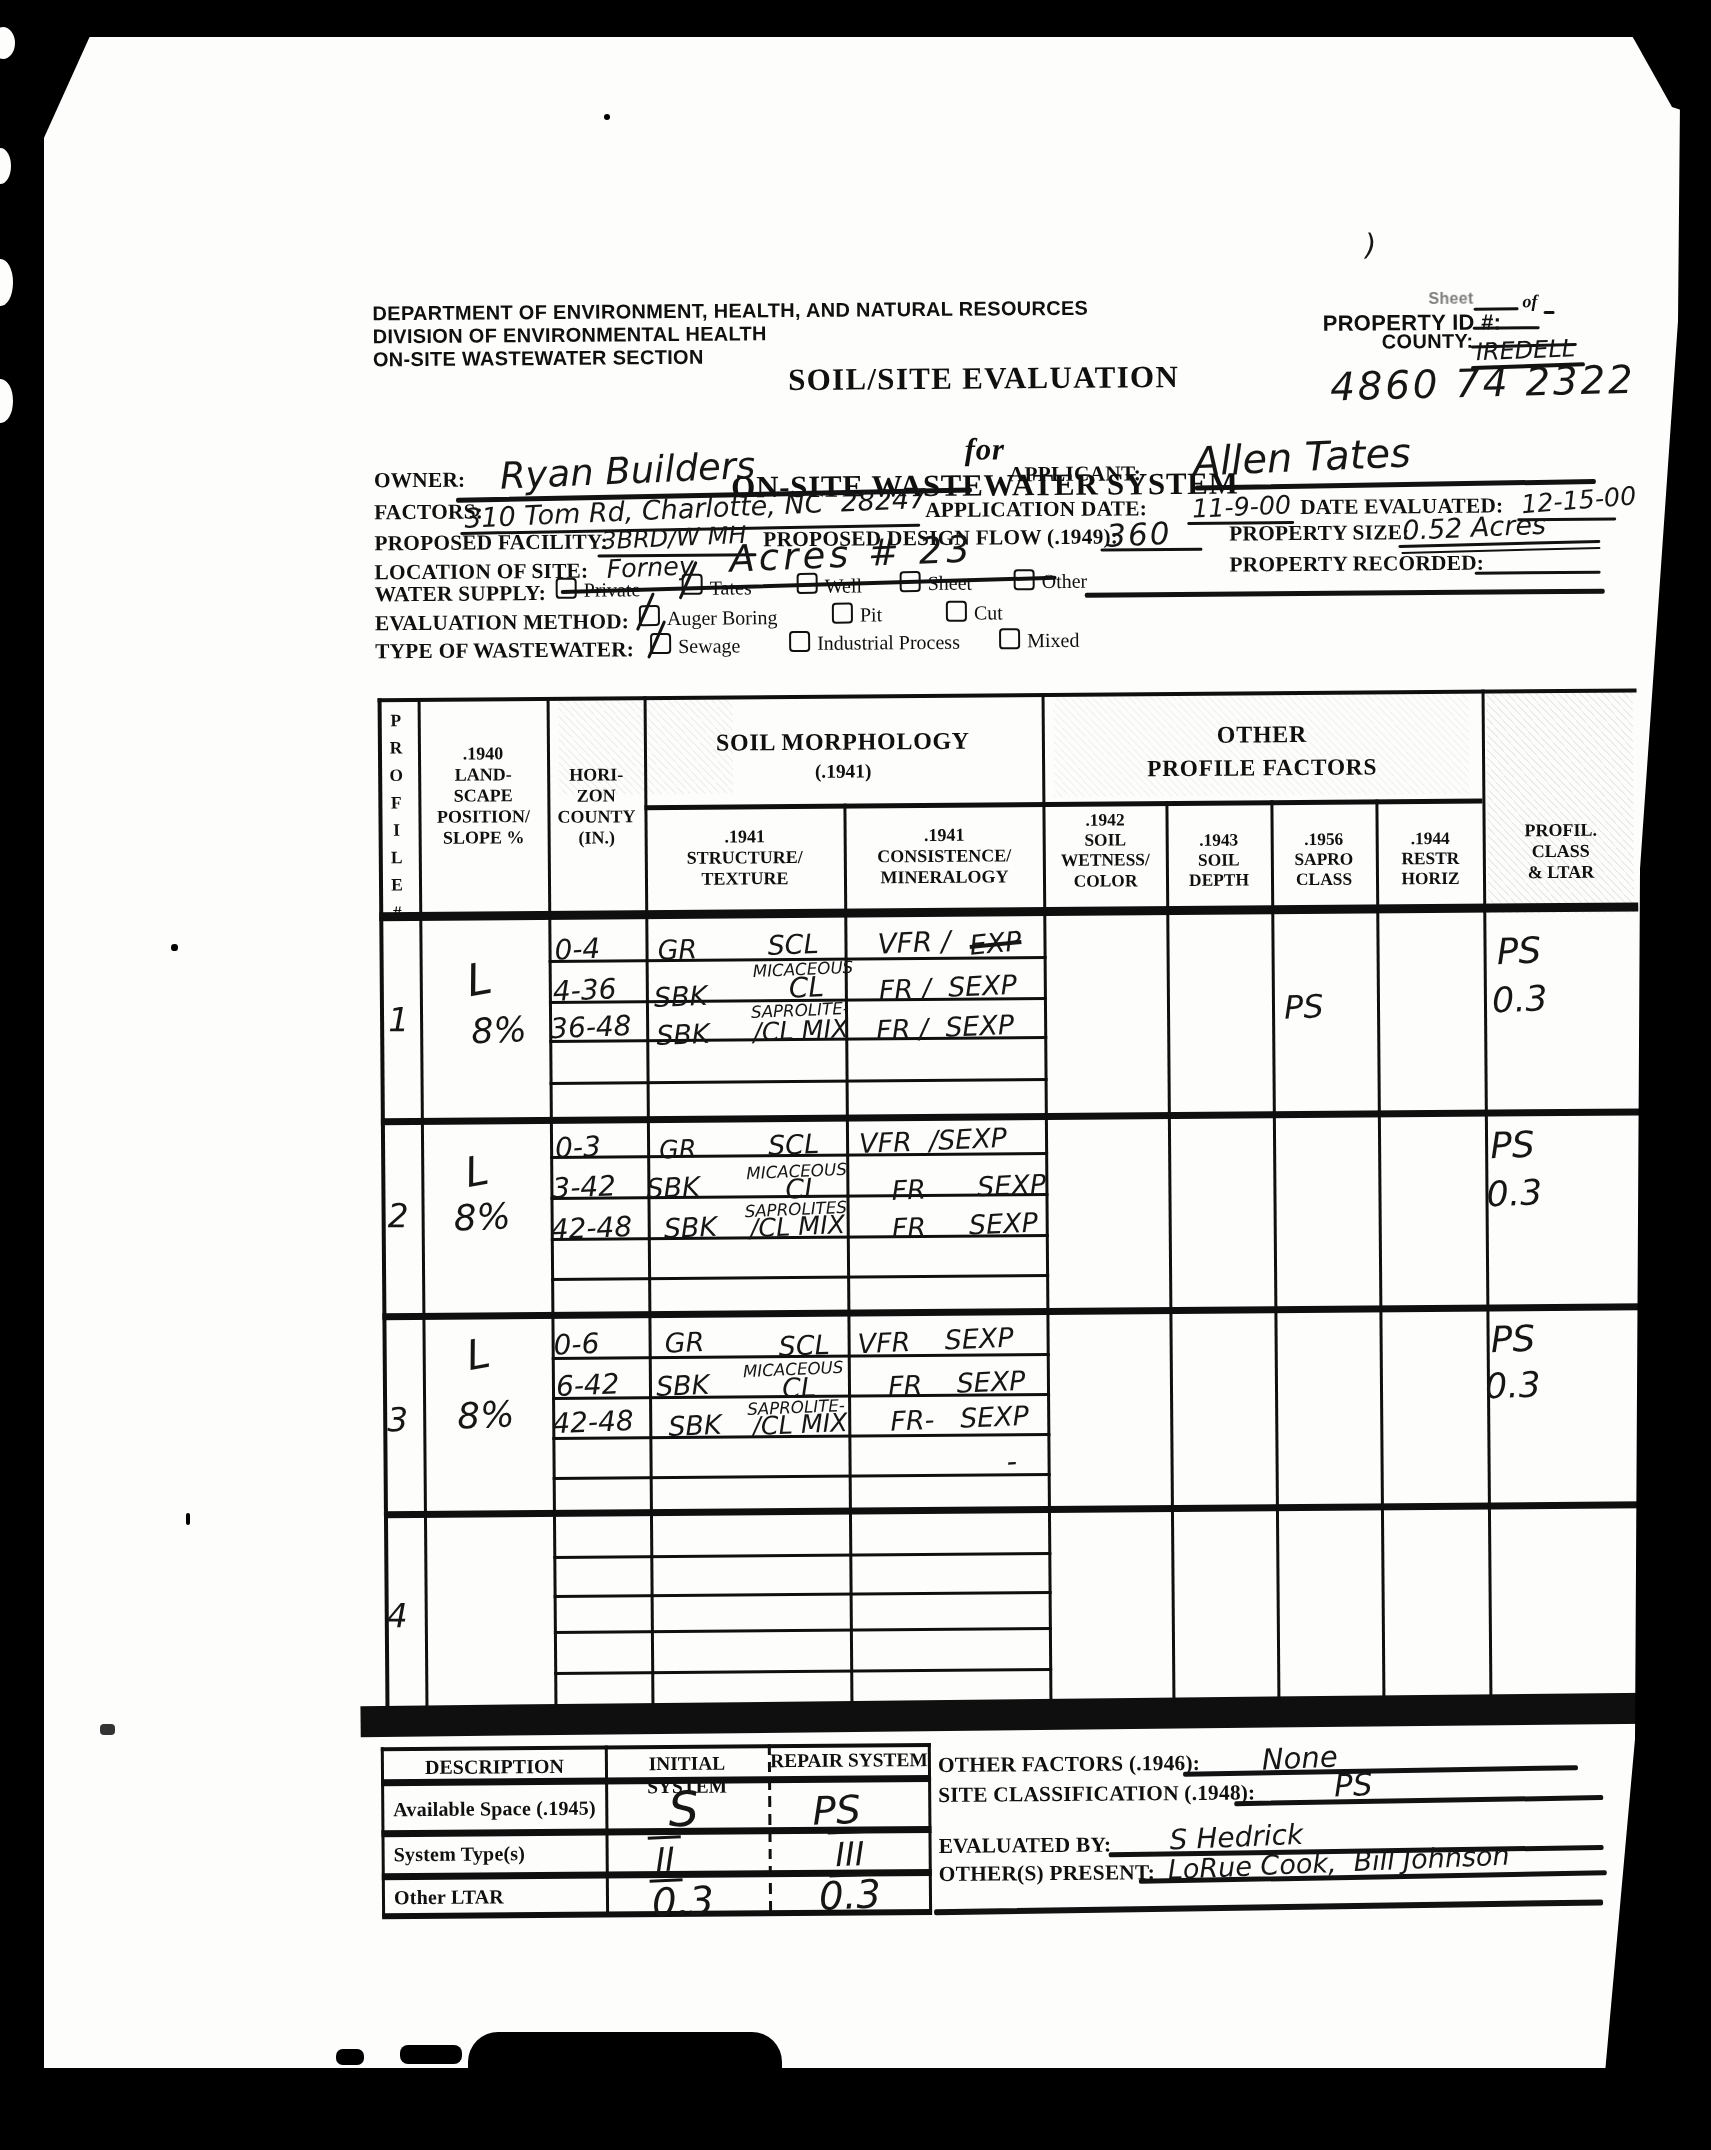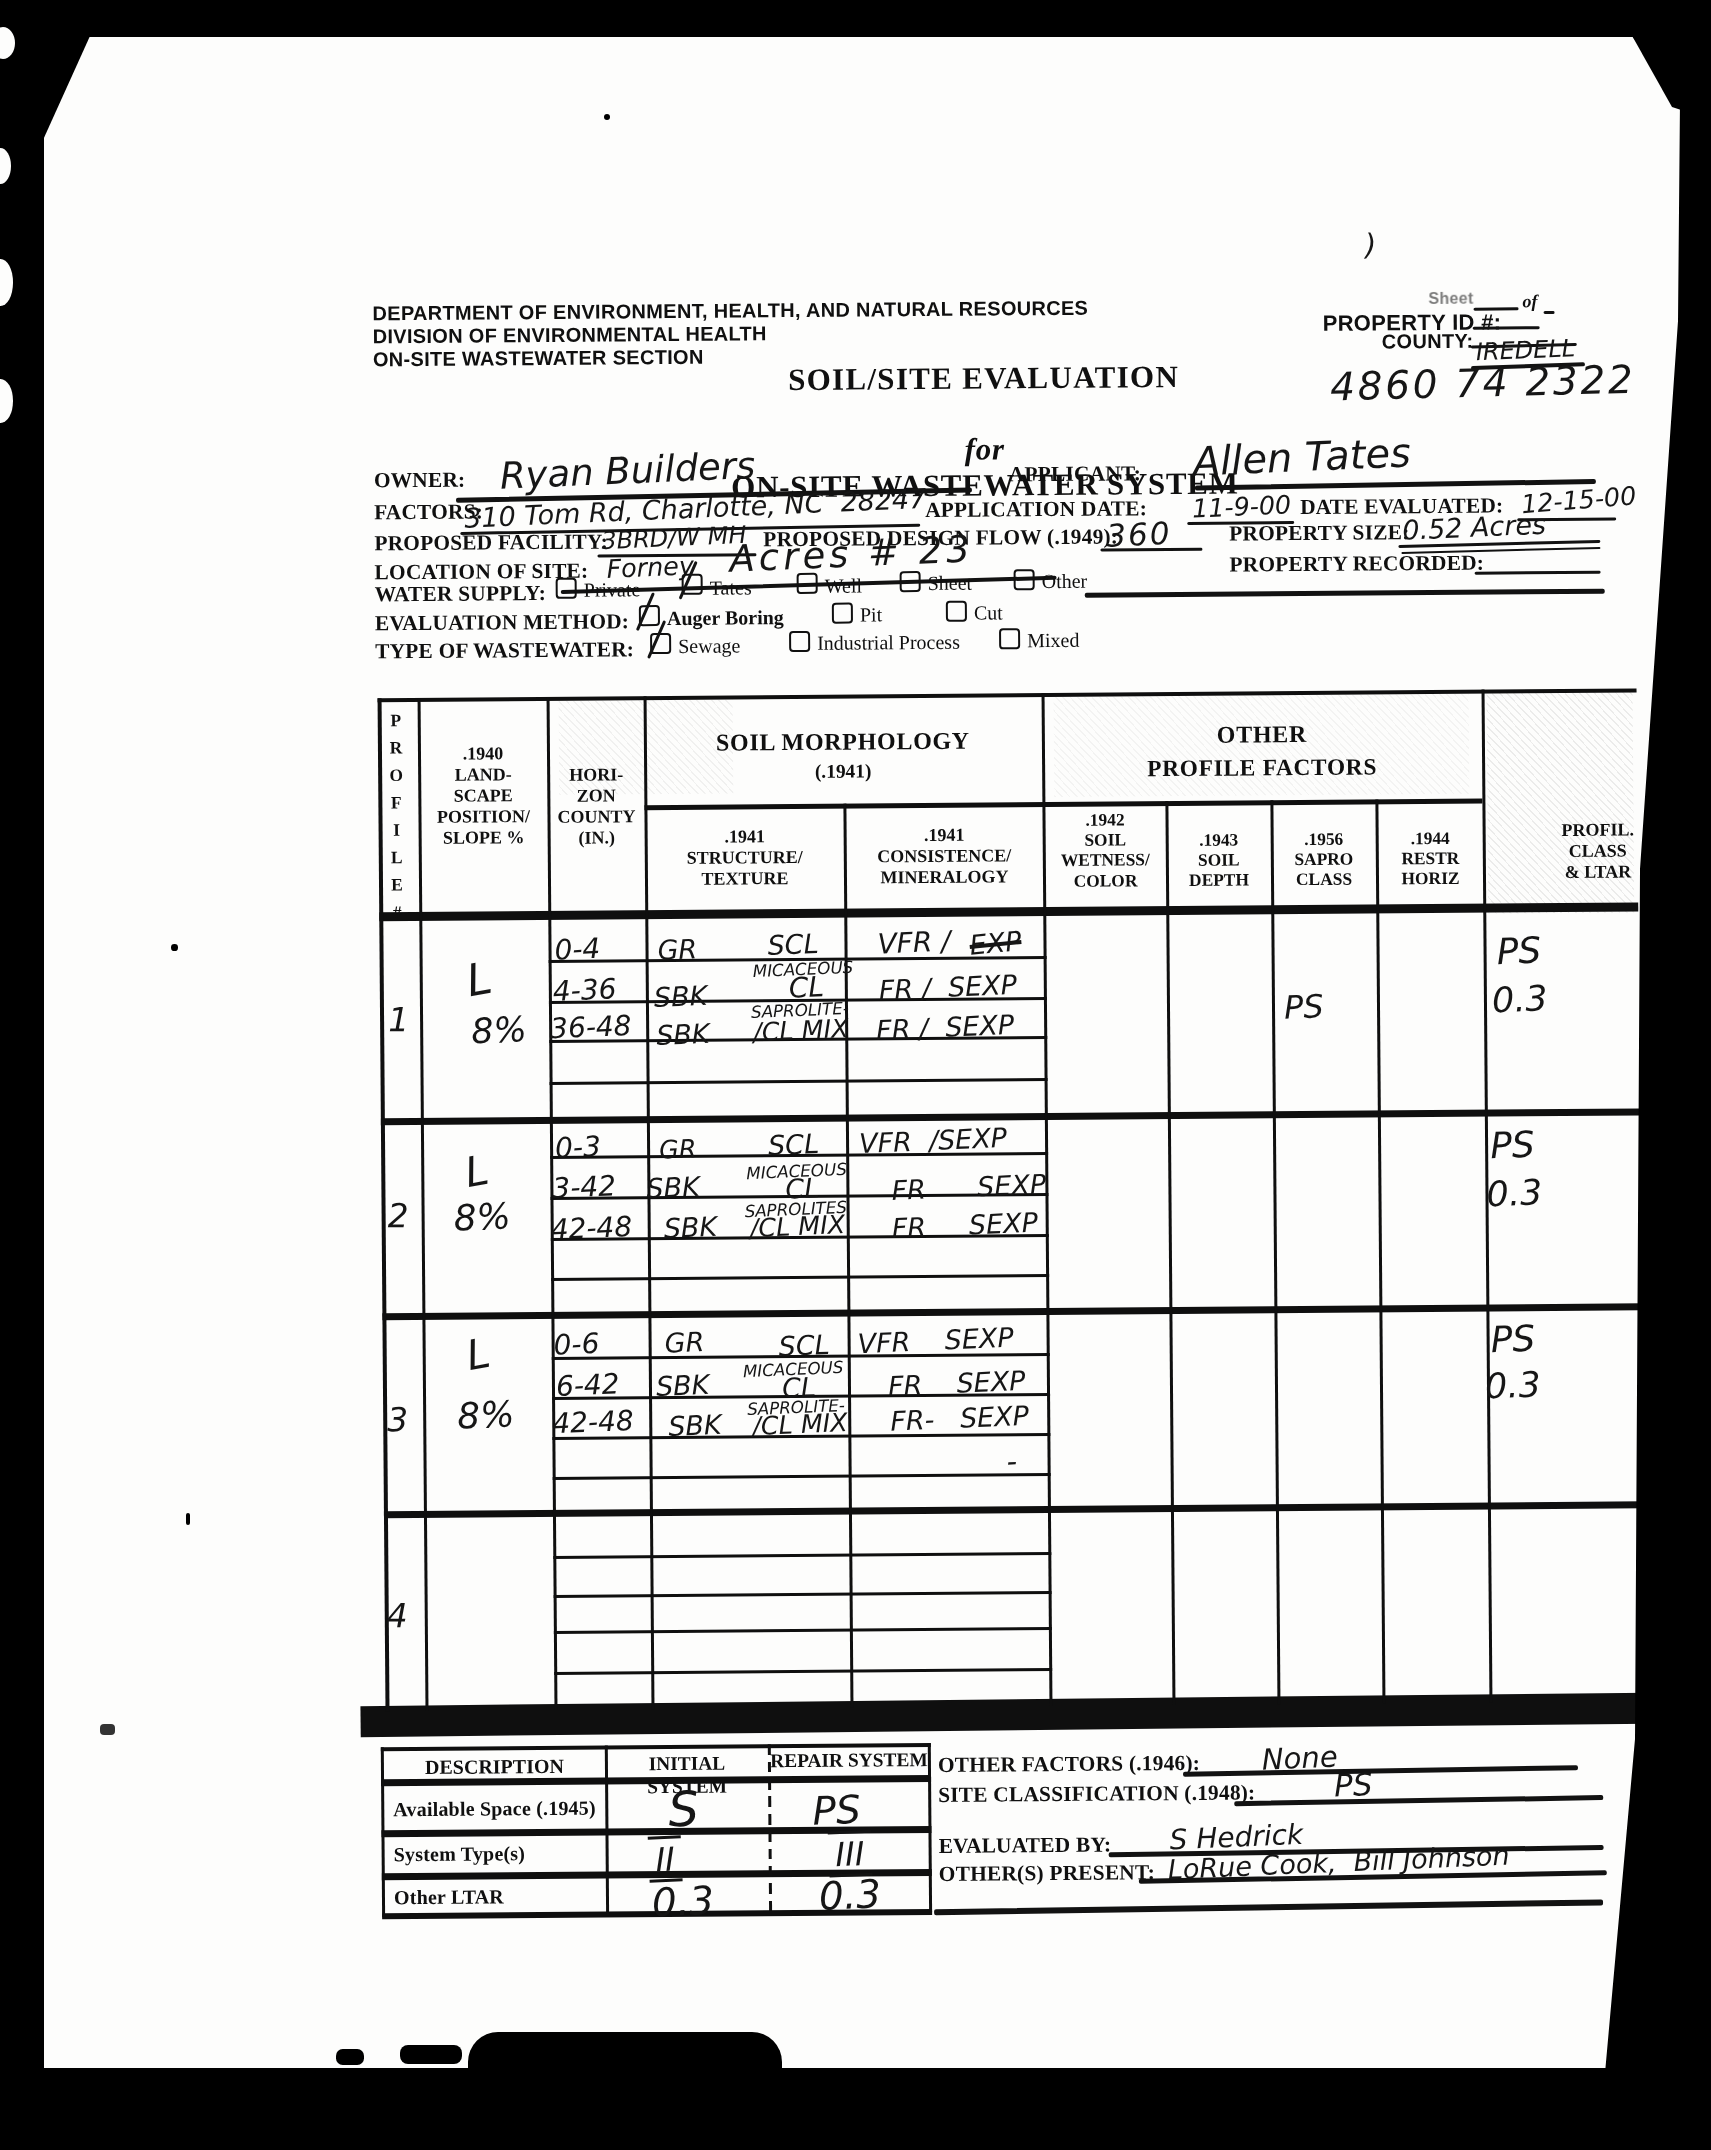--- a/index.html
+++ b/index.html
@@ -116,21 +116,21 @@
       <span class="cb" style="left:1018px;top:574px;"></span>
       <span class="O" style="left:1046px;top:575px;">Other</span>
       <div class="ul" style="left:1089px;top:598px;width:520px;height:4.7px;"></div>
     </div>
 
     <div>
       <span class="L" style="left:379px;top:611px;">EVALUATION METHOD:</span>
       <span class="cb on" style="left:643px;top:607px;">
           <i class="mk"></i>
         </span>
-      <span class="O" style="left:671px;top:609px;font-weight:bold;">Auger Boring</span>
+      <span class="O" style="left:671px;top:609px;">Auger Boring</span>
       <span class="cb" style="left:836px;top:606px;"></span>
       <span class="O" style="left:864px;top:607px;">Pit</span>
       <span class="cb" style="left:950px;top:605px;"></span>
       <span class="O" style="left:978px;top:606px;">Cut</span>
     </div>
 
     <div>
       <span class="L" style="left:379px;top:639px;">TYPE OF WASTEWATER:</span>
       <span class="cb on" style="left:654px;top:635px;">
           <i class="mk"></i>
@@ -210,21 +210,21 @@
 COLOR</div>
       <div class="hdr" style="left:1171px;top:836px;width:100px;font-size:17.4px;">.1943
 SOIL
 DEPTH</div>
       <div class="hdr" style="left:1275px;top:836px;width:102px;font-size:17.4px;">.1956
 SAPRO
 CLASS</div>
       <div class="hdr" style="left:1381px;top:836px;width:103px;font-size:17.4px;">.1944
 RESTR
 HORIZ</div>
-      <div class="hdr" style="left:1488px;top:829px;width:150px;font-size:18px;margin-left:37px;">PROFIL.
+      <div class="hdr" style="left:1488px;top:829px;width:150px;font-size:18px;">PROFIL.
 CLASS
 &amp; LTAR</div>
 
       <div>
         <span class="H" style="left:389px;top:1000px;font-size:33px;transform:none;">1</span>
         <span class="H" style="left:468px;top:954px;font-size:44px;transform:rotate(-10deg);">L</span>
         <span class="H" style="left:472px;top:1011px;font-size:35px;">8%</span>
         <span class="H" style="left:556px;top:934px;font-size:28px;">0-4</span>
         <span class="H" style="left:659px;top:936px;font-size:27px;">GR</span>
         <span class="H" style="left:769px;top:932px;font-size:27px;">SCL</span>

